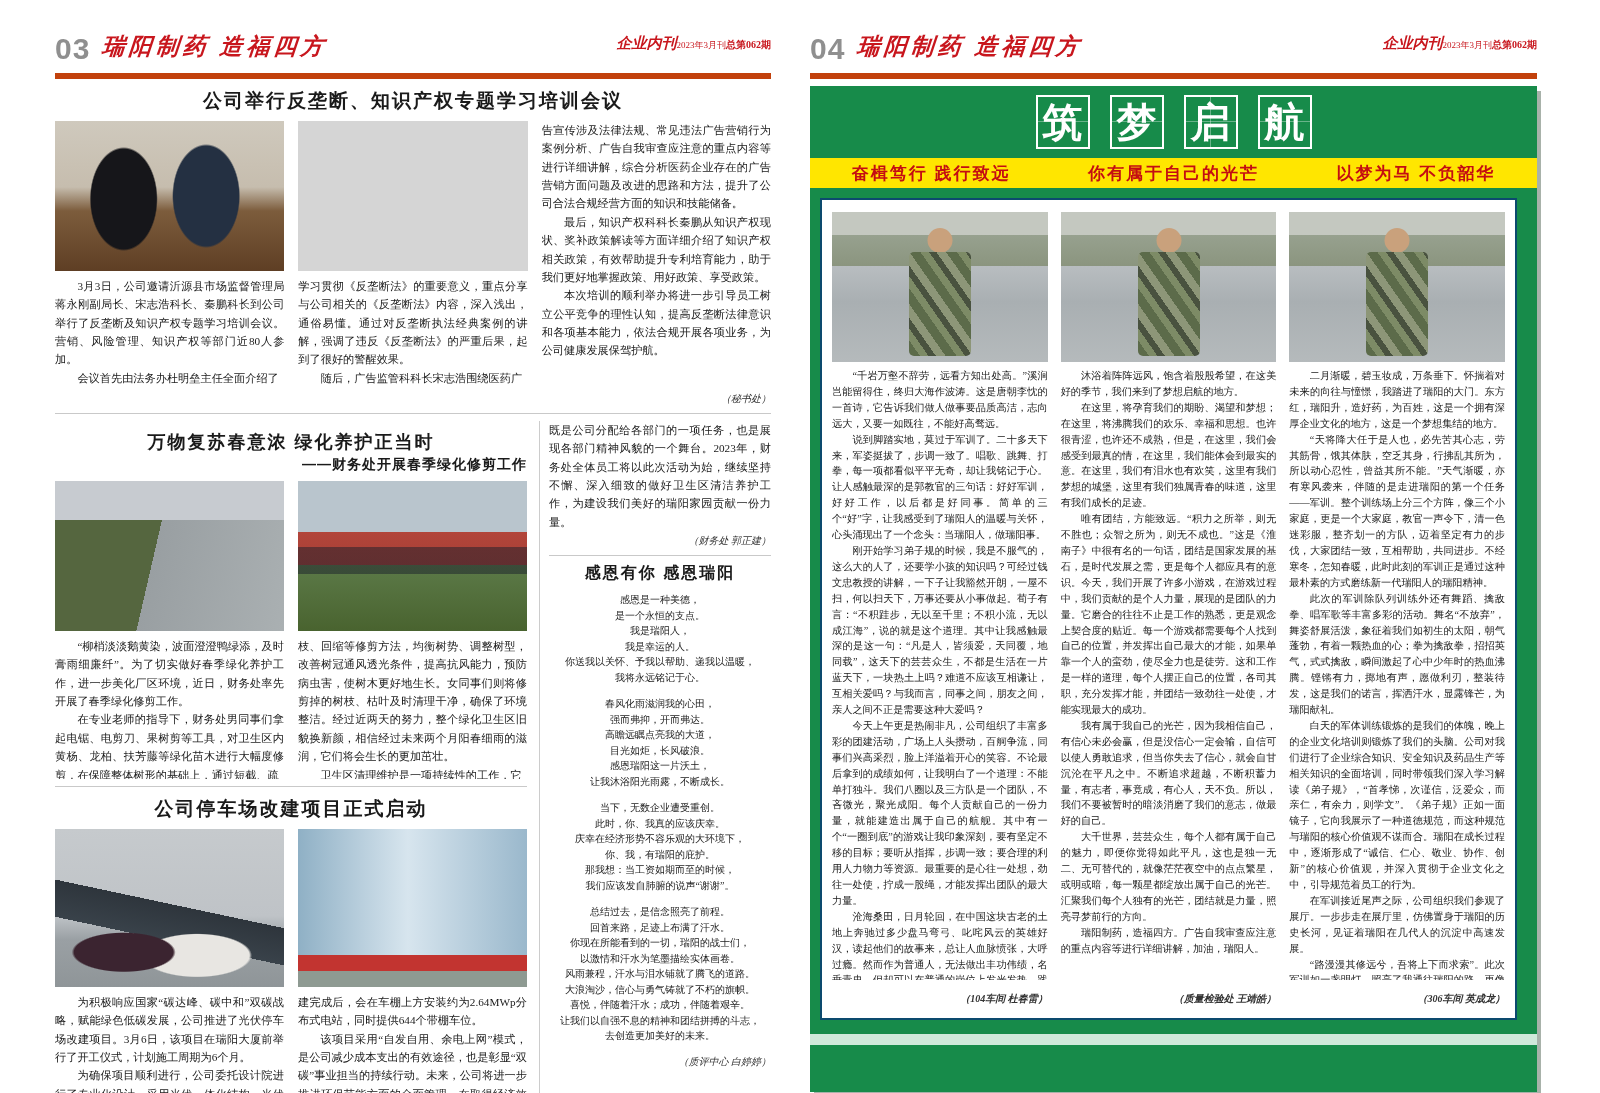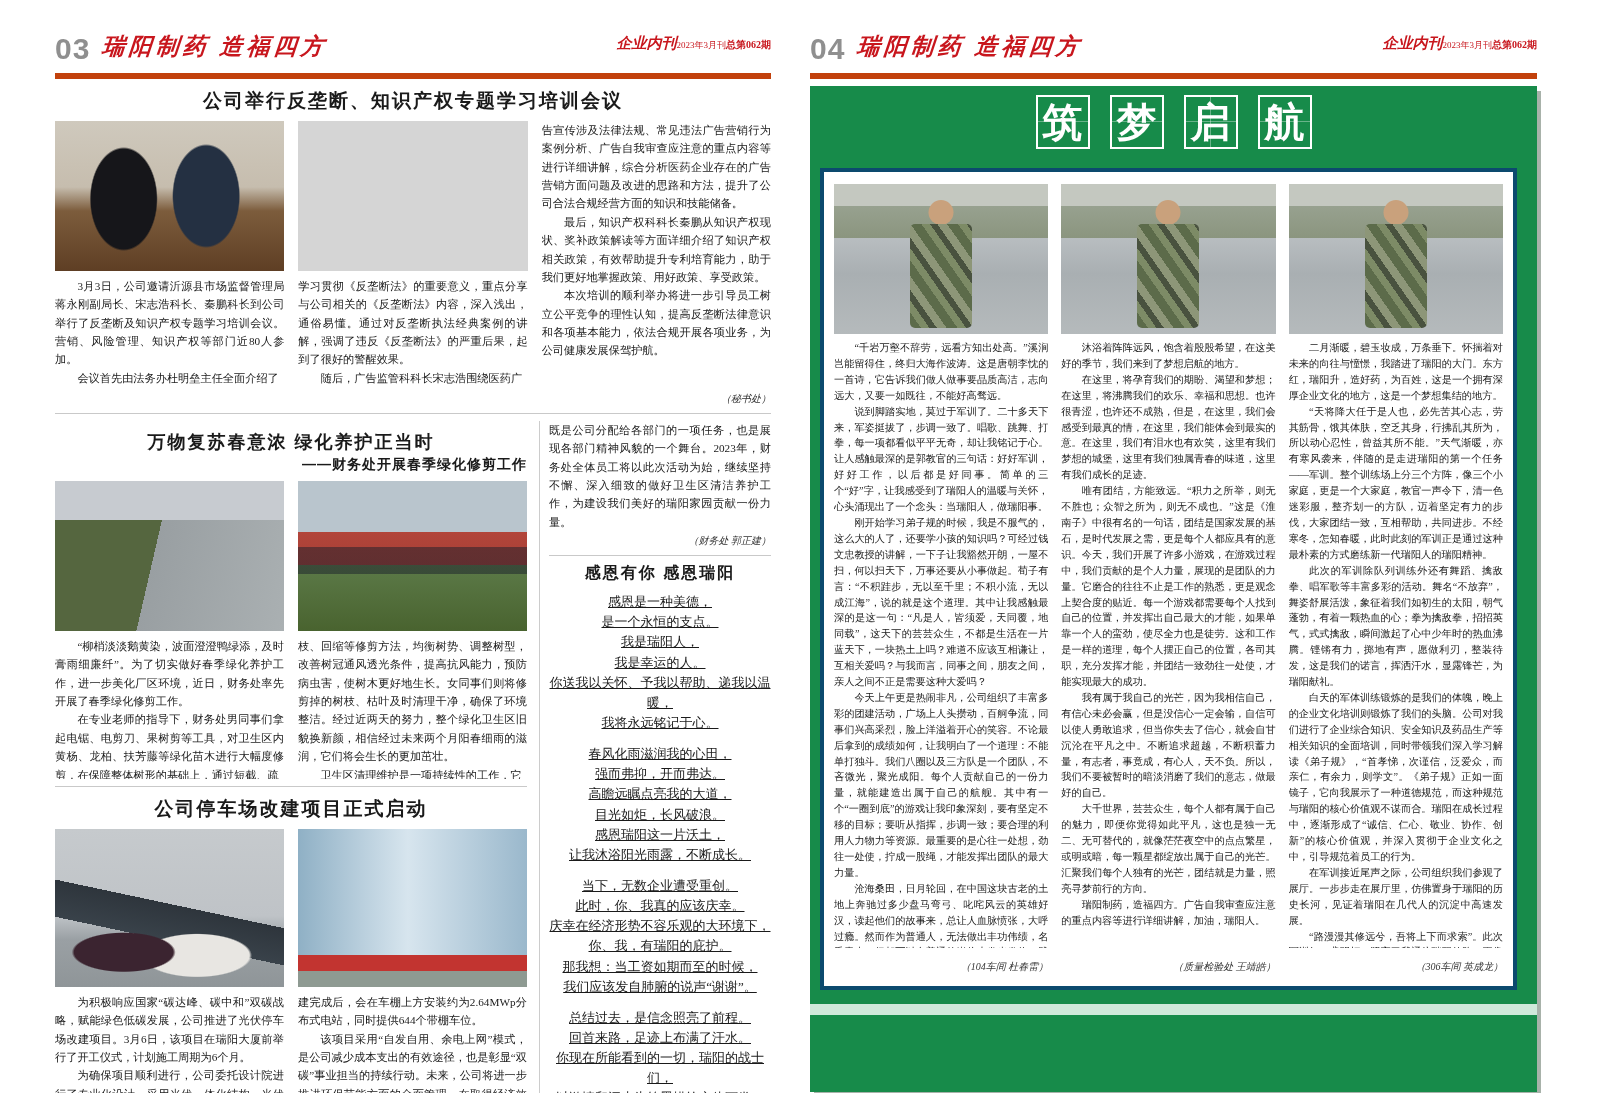--- a/index.html
+++ b/index.html
@@ -67,38 +67,38 @@
     linear-gradient(180deg,#c4c8c0 0%,#c4c8c0 15%,#97a18f 15%,#8b957f 36%,#b8bdc0 36%,#a9afb2 60%,#b5babc 100%);}
   .ph-recruit::before{content:'';position:absolute;left:50%;top:16px;transform:translateX(-50%);
     width:25px;height:25px;border-radius:50%;background:#c9a17c;}
   .ph-recruit::after{content:'';position:absolute;left:50%;top:40px;transform:translateX(-50%);
     width:62px;height:104px;border-radius:5px;
     background:repeating-linear-gradient(55deg,#5c6b4a 0 9px,#7d8b66 9px 16px,#49523f 16px 22px,#8d9678 22px 30px);}
 
   
   .poem-title{font:bold 16px "Liberation Sans",sans-serif;text-align:center;margin:4px 0 8px;letter-spacing:2px;}
   .stanza{margin-bottom:11px;}
-  .stanza p{margin:0;text-align:center;text-indent:0;font-size:13px;line-height:1.55;text-decoration:underline;}
+  .stanza p{margin:0;text-align:center;text-indent:0;font-size:10px;line-height:1.55;}
 
   
   .frame{margin-top:7px;background:#178b4a;box-shadow:4px 5px 0 #a8b2aa;height:1006px;box-sizing:border-box;}
   .banner{height:72px;display:flex;justify-content:center;align-items:center;gap:20px;}
   .bchar{width:50px;height:50px;border:2px solid #ffffff;color:#ffffff;
     font:bold 40px "Liberation Sans",sans-serif;display:flex;align-items:center;justify-content:center;
     background-image:
       linear-gradient(to right,transparent 49%,rgba(255,255,255,.35) 49%,rgba(255,255,255,.35) 51%,transparent 51%),
       linear-gradient(to bottom,transparent 49%,rgba(255,255,255,.35) 49%,rgba(255,255,255,.35) 51%,transparent 51%);}
   .ybar{background:#ffe600;height:30px;display:flex;align-items:center;}
   .yhead{flex:1;text-align:center;color:#c40d12;font:bold 17px "Liberation Sans",sans-serif;letter-spacing:2px;}
-  .fcontent{background:#ffffff;border:4px solid #0c4a6e;margin:10px 20px 10px 10px;
+  .fcontent{background:#ffffff;border:2px solid #0c4a6e;margin:10px 20px 10px 10px;
     padding:12px 10px;display:flex;gap:13px;height:822px;box-sizing:border-box;}
   .fcol{flex:1;min-width:0;display:flex;flex-direction:column;}
   .ftxt{flex:1;overflow:hidden;}
   .ftxt p{margin:0;text-indent:2em;text-align:justify;font-size:10.2px;line-height:1.56;}
-  .fcol .byline{margin-top:12px;}
+  .fcol .byline{margin-top:12px;font-weight:bold;}
   .lightstrip{height:11px;background:#cfe9da;margin:14px 0 0 0;}
 </style>
 </head>
 <body>
 
 <div class="page" id="page03">
   <div class="masthead">
     <span class="page-no">03</span>
     <span class="brand">瑞阳制药  造福四方</span>
     <span class="issue">
@@ -243,20 +243,25 @@
     </span>
   </div>
 
   <div class="frame">
     <div class="banner">
       <span class="bchar">筑</span>
       <span class="bchar">梦</span>
       <span class="bchar">启</span>
       <span class="bchar">航</span>
     </div>
+    <div class="ybar">
+      <span class="yhead">奋楫笃行  践行致远</span>
+      <span class="yhead">你有属于自己的光芒</span>
+      <span class="yhead">以梦为马  不负韶华</span>
+    </div>
     <div class="fcontent">
       <div class="fcol">
         <div class="photo ph-recruit"></div>
         <div class="ftxt">
             <p>“千岩万壑不辞劳，远看方知出处高。”溪涧岂能留得住，终归大海作波涛。这是唐朝李忱的一首诗，它告诉我们做人做事要品质高洁，志向远大，又要一如既往，不能好高骛远。</p>
             <p>说到脚踏实地，莫过于军训了。二十多天下来，军姿挺拔了，步调一致了。唱歌、跳舞、打拳，每一项都看似平平无奇，却让我铭记于心。让人感触最深的是郭教官的三句话：好好军训，好好工作，以后都是好同事。简单的三个“好”字，让我感受到了瑞阳人的温暖与关怀，心头涌现出了一个念头：当瑞阳人，做瑞阳事。</p>
             <p>刚开始学习弟子规的时候，我是不服气的，这么大的人了，还要学小孩的知识吗？可经过钱文忠教授的讲解，一下子让我豁然开朗，一屋不扫，何以扫天下，万事还要从小事做起。荀子有言：“不积跬步，无以至千里；不积小流，无以成江海”，说的就是这个道理。其中让我感触最深的是这一句：“凡是人，皆须爱，天同覆，地同载”，这天下的芸芸众生，不都是生活在一片蓝天下，一块热土上吗？难道不应该互相谦让，互相关爱吗？与我而言，同事之间，朋友之间，亲人之间不正是需要这种大爱吗？</p>
             <p>今天上午更是热闹非凡，公司组织了丰富多彩的团建活动，广场上人头攒动，百舸争流，同事们兴高采烈，脸上洋溢着开心的笑容。不论最后拿到的成绩如何，让我明白了一个道理：不能单打独斗。我们八圈以及三方队是一个团队，不吝微光，聚光成阳。每个人贡献自己的一份力量，就能建造出属于自己的航舰。其中有一个“一圈到底”的游戏让我印象深刻，要有坚定不移的目标；要听从指挥，步调一致；要合理的利用人力物力等资源。最重要的是心往一处想，劲往一处使，拧成一股绳，才能发挥出团队的最大力量。</p>
             <p>沧海桑田，日月轮回，在中国这块古老的土地上奔驰过多少盘马弯弓、叱咤风云的英雄好汉，读起他们的故事来，总让人血脉愤张，大呼过瘾。然而作为普通人，无法做出丰功伟绩，名垂青史，但却可以在普通的岗位上发光发热，践行致远。简单来说就是做普通人，但要做不平凡的事，厚积薄发，方得始终。来到瑞阳这个大家庭，我有三个愿望：一愿工作，勿畏难勿轻略，所做之事皆如愿；二愿同事，和衷共济，齐头并进；三愿生活，岁月静好，不负流年。</p>
           </div>

